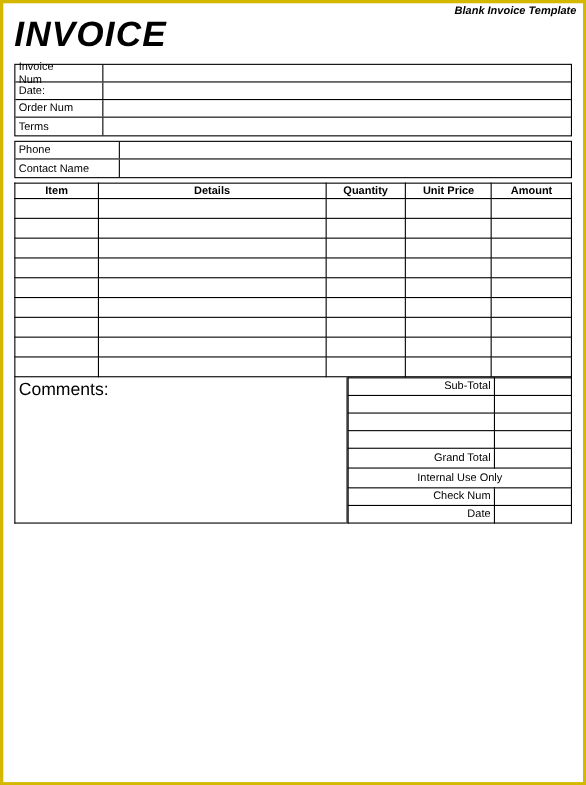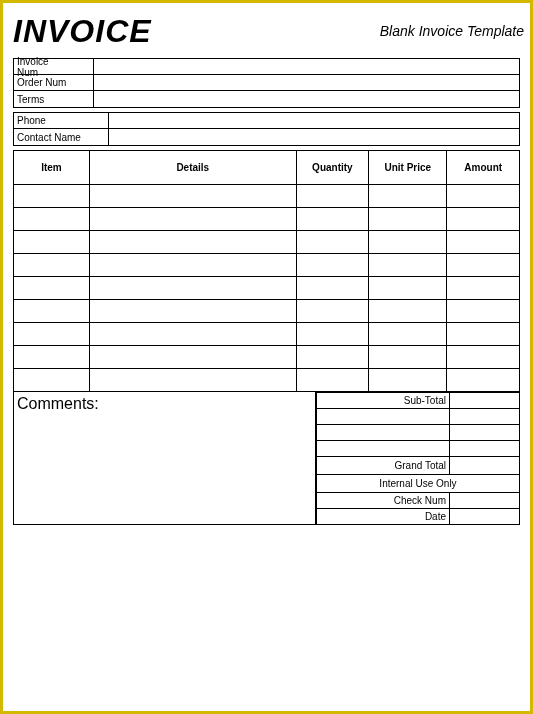--- a/index.html
+++ b/index.html
@@ -13,25 +13,25 @@
     }
     .outer-border {
       width: 533px;
       height: 714px;
       border: 3px solid #d4b800;
       position: relative;
       background: #fff;
     }
     .template-label {
       position: absolute;
-      top: 20px;
+      top: 2px;
       right: 6px;
-      font-size: 14px;
+      font-size: 10px;
       font-style: italic;
-      font-weight: normal;
+      font-weight: bold;
       color: #000;
     }
     .content {
       padding: 10px 10px 6px 10px;
     }
     .invoice-title {
       font-size: 32px;
       font-weight: bold;
       font-style: italic;
       letter-spacing: 1px;
@@ -69,21 +69,21 @@
       padding: 1px 3px;
     }
     
     .main-table {
       width: 100%;
       border-collapse: collapse;
       margin-bottom: 0;
     }
     .main-table th, .main-table td {
       border: 1px solid #000;
-      padding: 11px 3px;
+      padding: 1px 3px;
       font-size: 10px;
     }
     .main-table th {
       text-align: center;
       font-weight: bold;
       background: #fff;
     }
     .col-item { width: 68px; }
     .col-details { width: 185px; }
     .col-qty { width: 65px; margin-left: 44px; }
@@ -151,20 +151,24 @@
 <div class="outer-border">
   <div class="template-label">Blank Invoice Template</div>
 
   <div class="content">
 
     <div class="invoice-title">INVOICE</div>
 
     <div class="info-section">
       <div class="info-row">
         <div class="info-label">Invoice<br>Num</div>
+        <div class="info-value"></div>
+      </div>
+      <div class="info-row">
+        <div class="info-label">Date:</div>
         <div class="info-value"></div>
       </div>
       <div class="info-row">
         <div class="info-label">Order Num</div>
         <div class="info-value"></div>
       </div>
       <div class="info-row">
         <div class="info-label">Terms</div>
         <div class="info-value"></div>
       </div>

